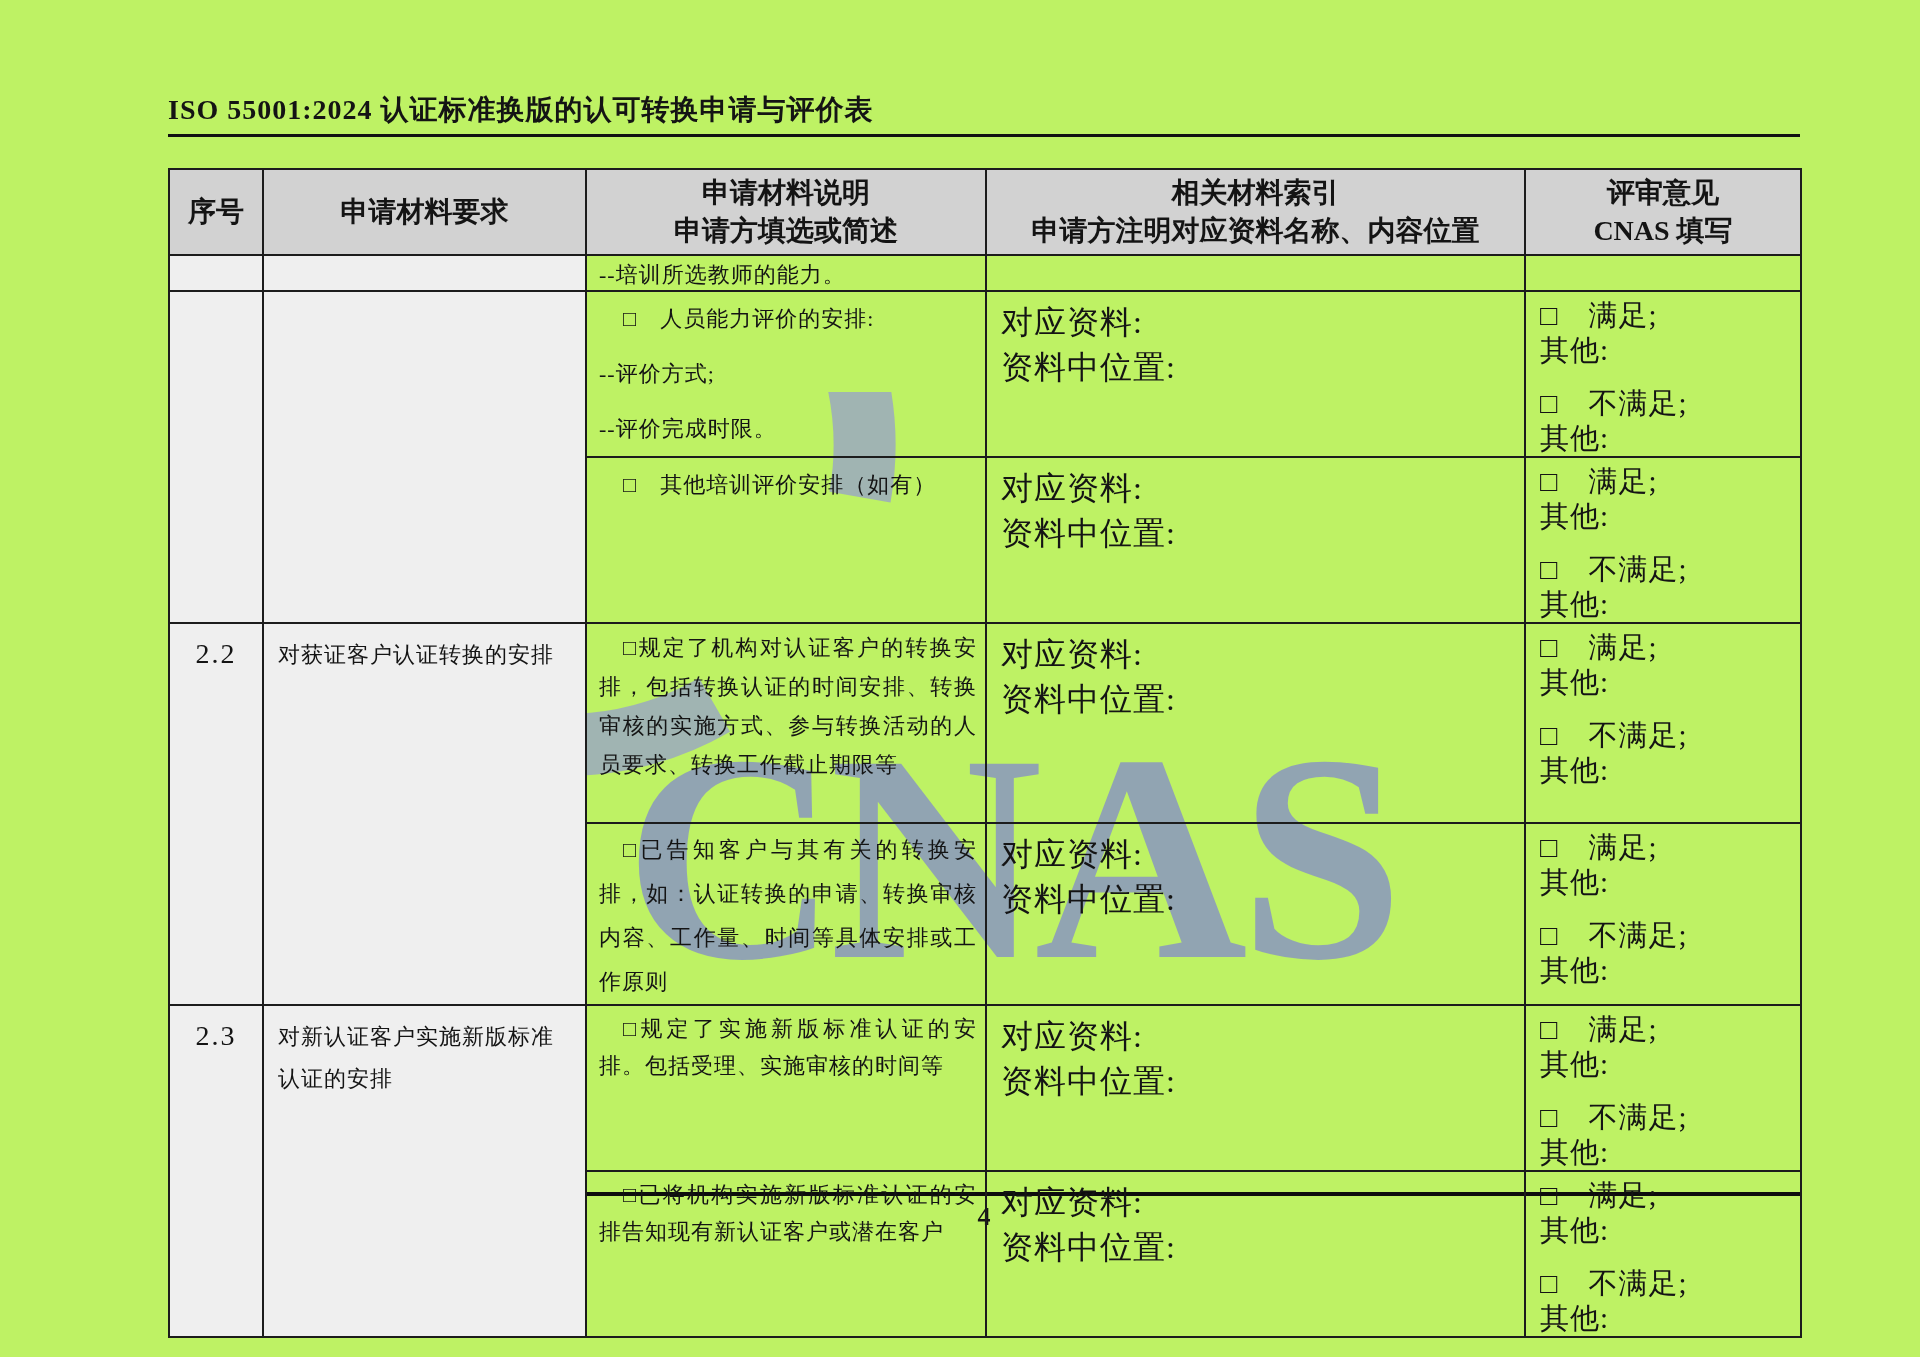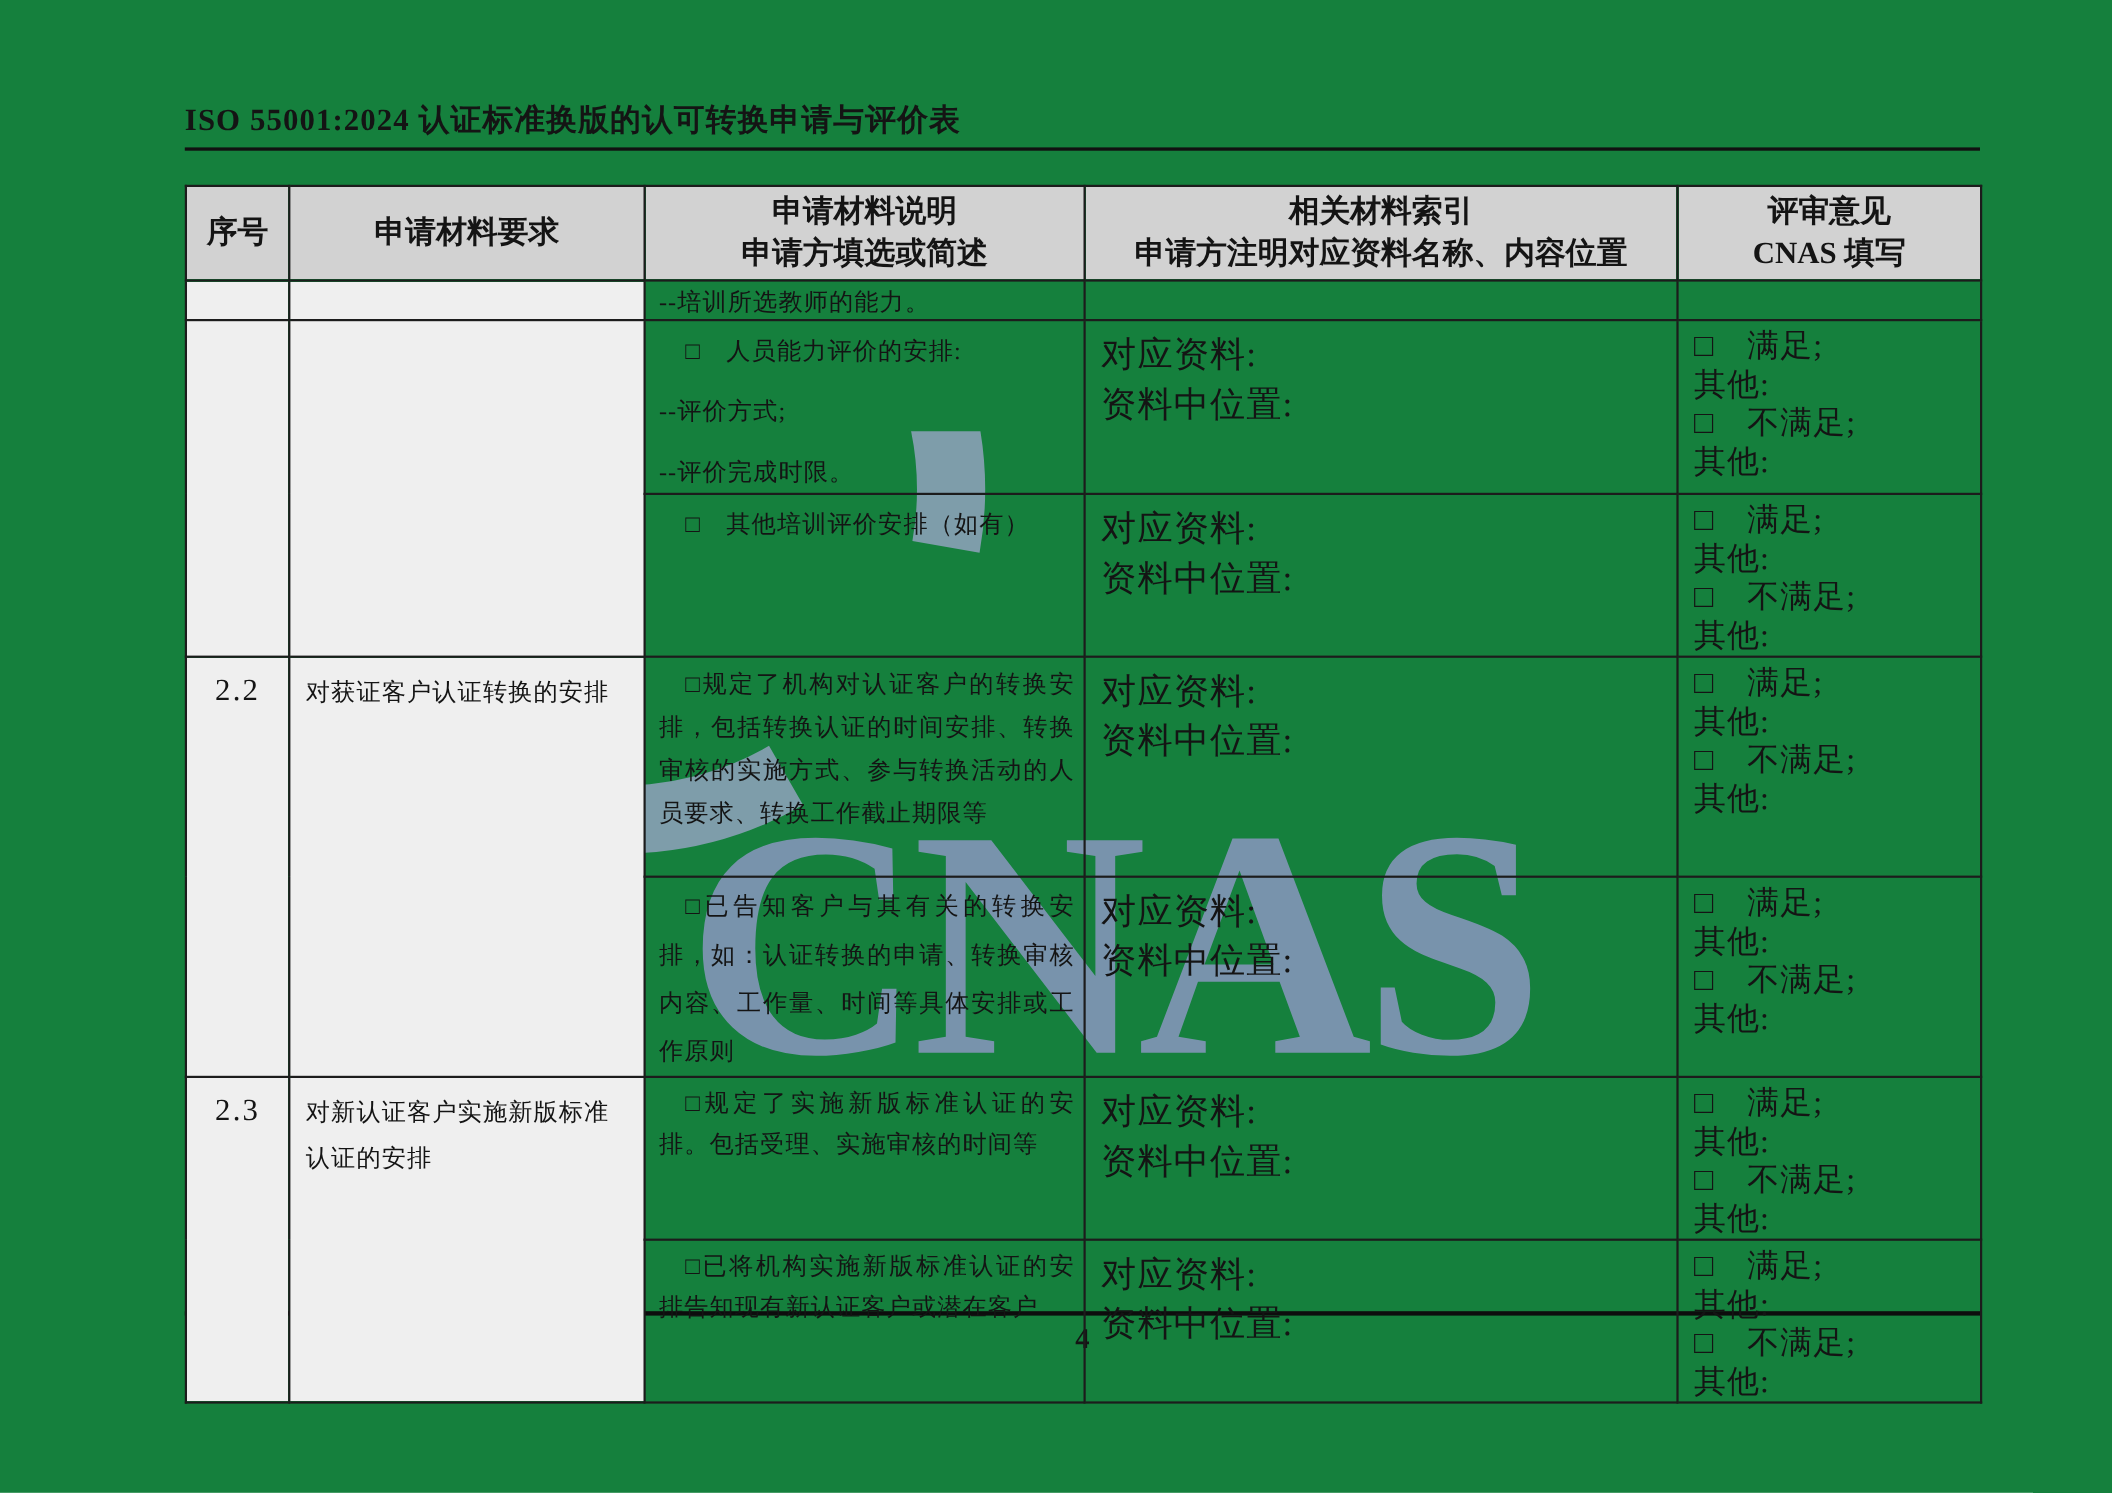--- a/index.html
+++ b/index.html
@@ -1,20 +1,20 @@
 <!DOCTYPE html>
 <html><head>
 <meta charset="utf-8">
 <style>
   html,body{margin:0;padding:0;}
   body{
     width:1920px;height:1357px;background:#ffffff;overflow:hidden;
     font-family:"Liberation Serif","DejaVu Serif",serif;color:#141414;
   }
-  .page{position:relative;width:1920px;height:1357px;background:#15803d;}
+  .page{position:relative;width:1920px;height:1357px;background:#bef264;}
 
   
   .doc-title{
     position:absolute;left:168px;top:92px;width:1632px;
     font-size:28px;font-weight:700;letter-spacing:1px;line-height:36px;
   }
   .title-rule{
     position:absolute;left:168px;top:134px;width:1632px;height:3px;background:#111;
   }
 
@@ -45,21 +45,21 @@
   td.c5{ font-size:29px;padding:6px 6px 0 14px;}
 
   .desc-par{line-height:39px;text-indent:24px;text-align:justify;letter-spacing:1px;}
   .desc-par.tight{line-height:44px;}
   .desc-par.mid{line-height:37px;}
   .desc-line{line-height:38px;letter-spacing:1px;}
   .desc-line.first{margin-top:4px;}
   .desc-line.spaced{margin-top:17px;}
   .mat-line{line-height:45px;letter-spacing:1px;}
   .rev-line{line-height:35px;letter-spacing:1px;}
-  .rev-line.groupgap{}
+  .rev-line.groupgap{margin-top:18px;}
   .thin-line{line-height:30px;letter-spacing:1px;}
 
   
   .footer-rule{
     position:absolute;left:168px;top:1192px;width:1632px;height:4px;background:#0d0d0d;
   }
   .page-number{
     position:absolute;left:168px;top:1202px;width:1632px;
     text-align:center;font-size:26px;font-weight:700;
   }

